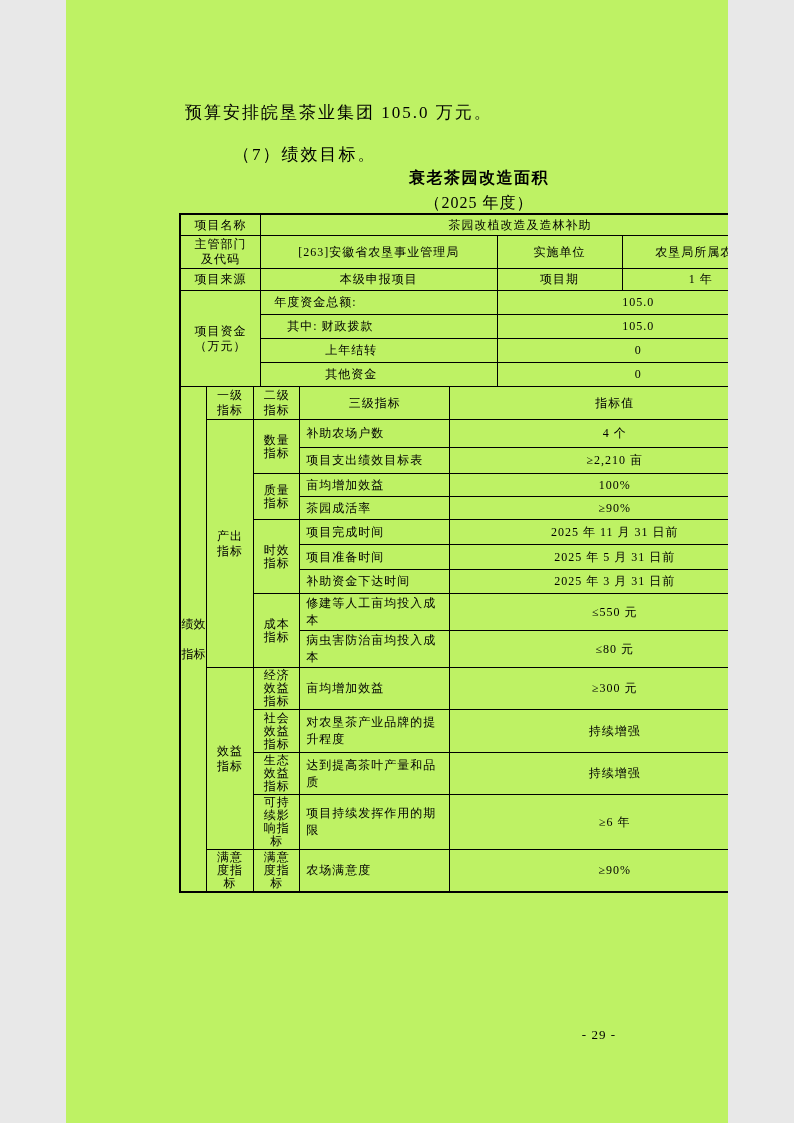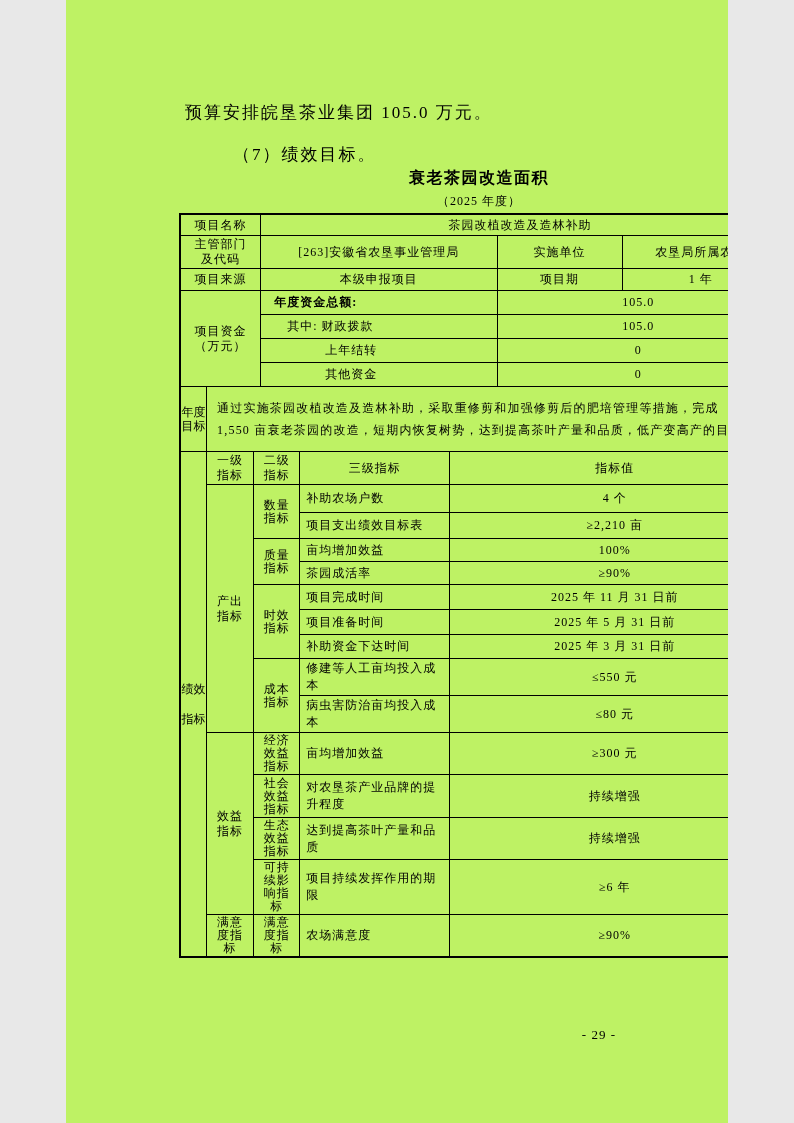--- a/index.html
+++ b/index.html
@@ -8,30 +8,30 @@
 
   .para{position:absolute;font-size:17px;letter-spacing:2px;white-space:pre-line;}
   #intro{left:119px;top:101px;}
   #h7{left:167px;top:143px;}
   #closing{left:162px;top:964px;font-weight:bold;}
   #pageno{position:absolute;right:112px;top:1027px;font-size:13px;letter-spacing:1px;}
 
   .tblhead{position:absolute;left:114px;top:168px;width:598px;text-align:center;}
   .ttitle{font-family:"Liberation Sans","DejaVu Sans",sans-serif;font-weight:bold;
           font-size:16px;letter-spacing:1.5px;}
-  .tsub{font-size:12px;letter-spacing:1px;margin-top:4px;}
+  .tsub{font-size:16px;letter-spacing:1px;margin-top:4px;}
 
   .tbl-wrap{position:absolute;left:113px;top:213px;width:600px;border:1px solid #000;}
   table{border-collapse:collapse;table-layout:fixed;width:100%;}
   .t2,.t3{margin-top:-1px;}
   td{border:1px solid #000;font-size:12px;line-height:15px;letter-spacing:1px;
      text-align:center;vertical-align:middle;white-space:pre-line;
      padding:1px 2px;word-break:break-all;}
   td.left{text-align:left;}
-  .f0{padding-left:13px;font-weight:bold;} .f1{padding-left:26px;} .f2{padding-left:64px;} .f3{padding-left:64px;}
+  .f0{padding-left:13px;} .f1{padding-left:26px;} .f2{padding-left:64px;} .f3{padding-left:64px;}
   .goaltext{text-align:left;padding:4px 10px;line-height:22px;letter-spacing:1.2px;}
   .vlabel{padding:0;letter-spacing:0;line-height:14px;}
   .perf{line-height:30px;}
   .lvl1{line-height:15px;}
   .lvl2{line-height:13px;}
   .lvl3{text-align:left;padding-left:6px;line-height:17px;}
 </style>
 </head>
 <body>
 
@@ -86,33 +86,20 @@
         <td class="left f2">上年结转</td>
         <td colspan="2">0</td>
       </tr>
       <tr style="height:24px">
         <td class="left f3">其他资金</td>
         <td colspan="2">0</td>
       </tr>
     </tbody>
       </table>
 
-    <table class="t2">
-      <colgroup>
-          <col style="width:26px">
-          <col style="width:572px">
-        </colgroup>
-      <tbody>
-          <tr style="height:65px">
-        <td class="vlabel">年度目标</td>
-        <td class="goaltext">通过实施茶园改植改造及造林补助，采取重修剪和加强修剪后的肥培管理等措施，完成
-1,550 亩衰老茶园的改造，短期内恢复树势，达到提高茶叶产量和品质，低产变高产的目的。</td>
-      </tr>
-    </tbody>
-      </table>
 
     <table class="t3">
       <colgroup>
           <col style="width:26px">
           <col style="width:47px">
           <col style="width:46px">
           <col style="width:150px">
           <col style="width:329px">
         </colgroup>
       <tbody>

